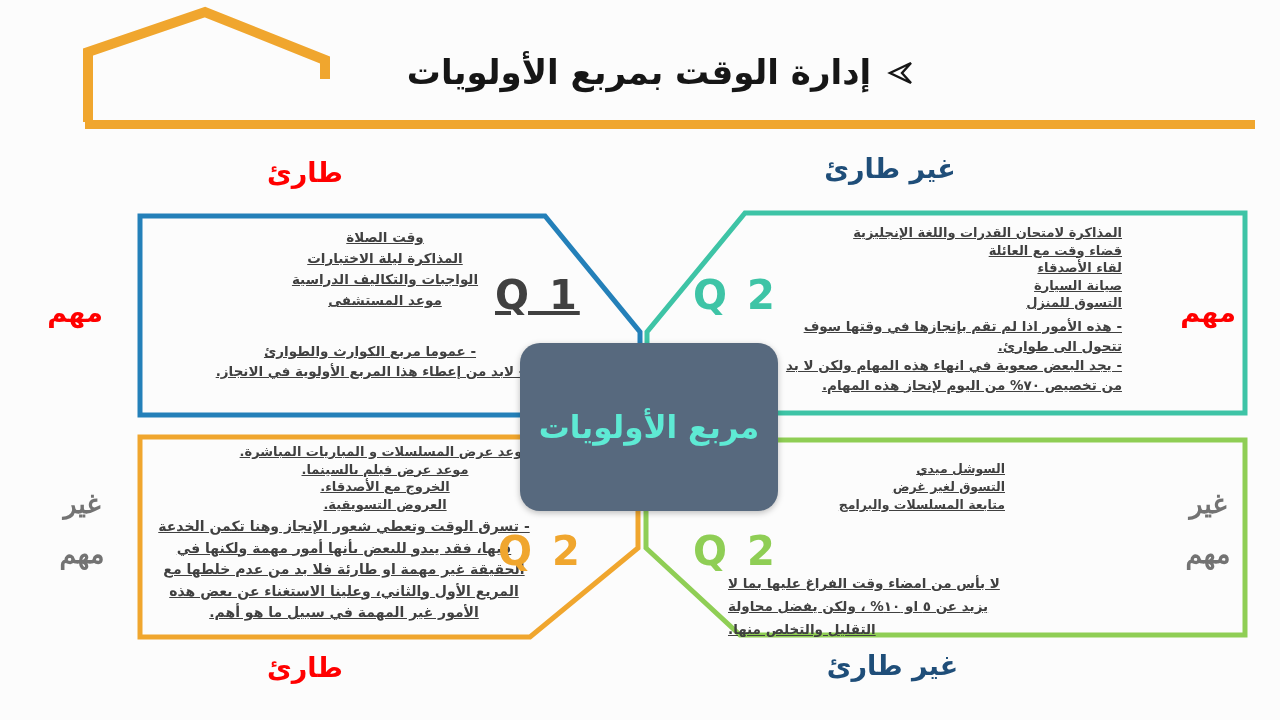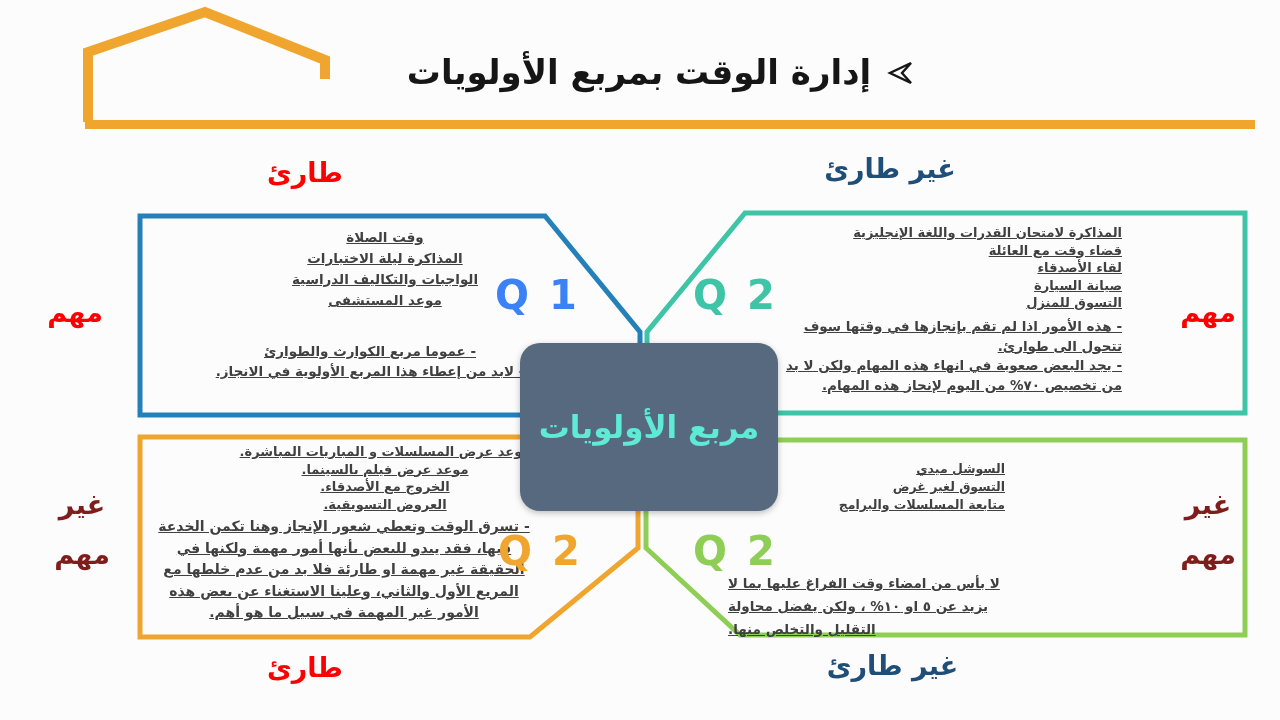--- a/index.html
+++ b/index.html
@@ -5,23 +5,23 @@
   html,body{margin:0;padding:0;}
   body{font-family:"DejaVu Sans",sans-serif;background:#ffffff;}
   #slide{position:relative;width:1280px;height:720px;background:#FCFCFC;overflow:hidden;}
   #frame-layer{position:absolute;left:0;top:0;width:1280px;height:720px;z-index:1;}
   .title-row{position:absolute;top:52px;left:280px;width:760px;z-index:3;direction:rtl;
              text-align:center;font-size:34px;font-weight:bold;color:#161616;}
   .title-row .bullet{display:inline-block;margin-left:16px;vertical-align:-2px;}
   .lbl{position:absolute;z-index:3;font-weight:bold;font-size:27px;text-align:center;direction:rtl;}
   .red{color:#FF0000;}
   .navyblue{color:#1F4E79;}
-  .sideblue{color:#7f1d1d;line-height:1.85;}
+  .sideblue{color:#737373;line-height:1.85;font-family:Liberation Serif, serif;}
   .qbadge{position:absolute;z-index:3;font-size:40px;font-weight:bold;letter-spacing:3px;}
-  .q1c{color:#3b82f6;} .q2tc{color:#3EC4A6;} .q2blc{color:#F0A62E;} .q2brc{color:#8FCE55;}
+  .q1c{color:#404040;text-decoration:underline;} .q2tc{color:#3EC4A6;} .q2blc{color:#F0A62E;} .q2brc{color:#8FCE55;}
   .blk{position:absolute;z-index:2;direction:rtl;color:#404040;font-weight:bold;white-space:pre-line;text-decoration:underline;}
   #q1-items{left:230px;top:227px;width:310px;text-align:center;font-size:13.5px;line-height:21px;}
   #q1-notes{left:185px;top:341px;width:370px;text-align:center;font-size:13.5px;line-height:20px;}
   #q2t-items{left:800px;top:224px;width:322px;text-align:right;font-size:13px;line-height:17.5px;}
   #q2t-notes{left:765px;top:317px;width:357px;text-align:right;font-size:13.5px;line-height:19.5px;}
   #q2bl-items{left:190px;top:443px;width:390px;text-align:center;font-size:13px;line-height:17.5px;}
   #q2bl-note{left:150px;top:516px;width:388px;text-align:center;font-size:14px;line-height:21.5px;}
   #q2br-items{left:770px;top:460px;width:235px;text-align:right;font-size:12.5px;line-height:18px;}
   #q2br-note{left:728px;top:572px;width:300px;text-align:left;font-size:13.5px;line-height:23px;}
   #center-box{position:absolute;z-index:4;left:520px;top:343px;width:258px;height:168px;

